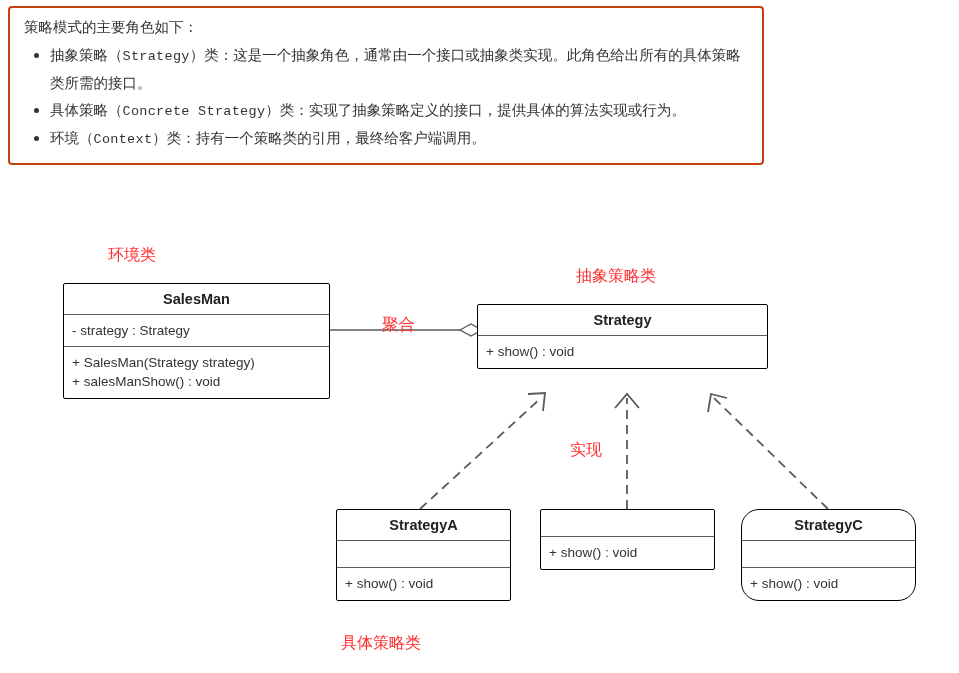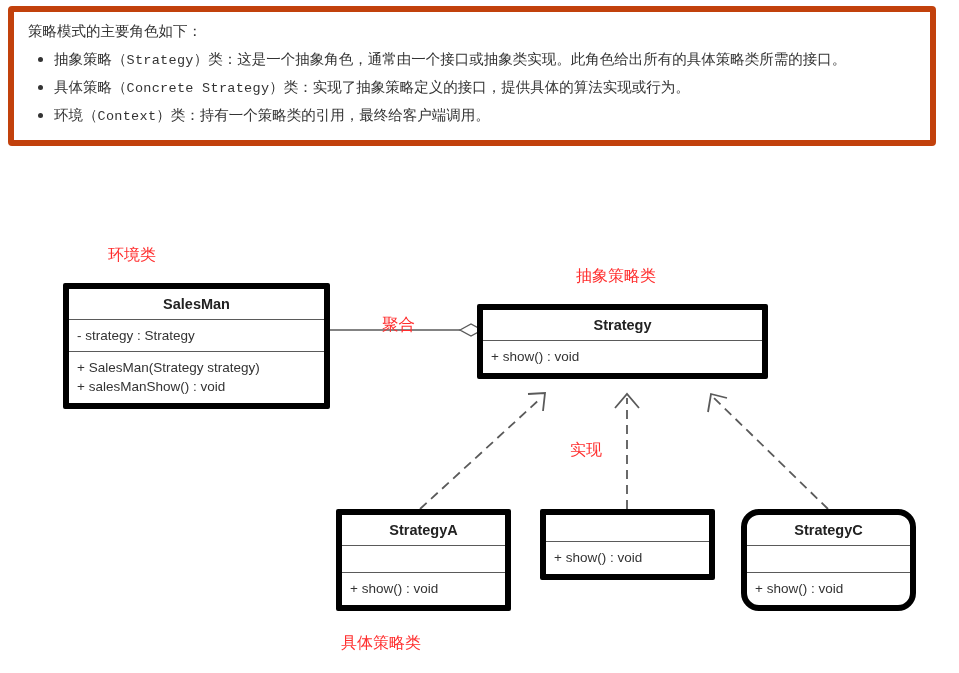--- a/index.html
+++ b/index.html
@@ -14,23 +14,23 @@
     font-family: "Liberation Sans", sans-serif;
     color: #333333;
     overflow: hidden;
   }
 
   
   #callout {
     position: absolute;
     left: 8px;
     top: 6px;
-    width: 928px;
+    width: 756px;
     box-sizing: border-box;
-    border: 6px solid #c2410c;
+    border: 2px solid #c2410c;
     border-radius: 4px;
     padding: 8px 12px 10px 12px;
     background: #ffffff;
   }
   #callout .intro {
     font-size: 14.5px;
     line-height: 22px;
     color: #333333;
     margin: 0 0 4px 2px;
   }
@@ -73,21 +73,21 @@
   }
   #diagram svg {
     position: absolute;
     left: 0;
     top: 0;
   }
 
   .uml-box {
     position: absolute;
     box-sizing: border-box;
-    border: 6px solid #000000;
+    border: 1px solid #000000;
     background: #ffffff;
     border-radius: 2px;
   }
   .uml-title {
     font-weight: bold;
     font-size: 14.5px;
     text-align: center;
     padding: 7px 4px 7px 4px;
     border-bottom: 1px solid #5a5a5a;
     color: #222222;

